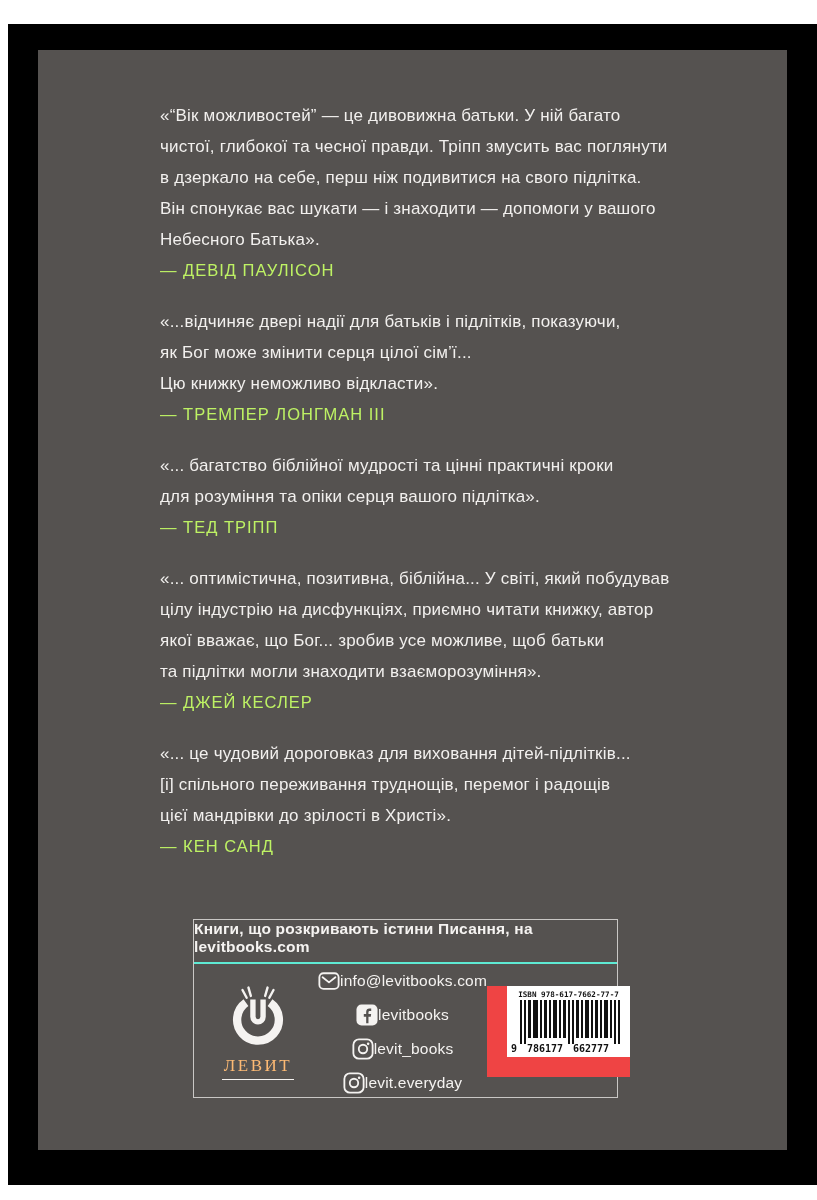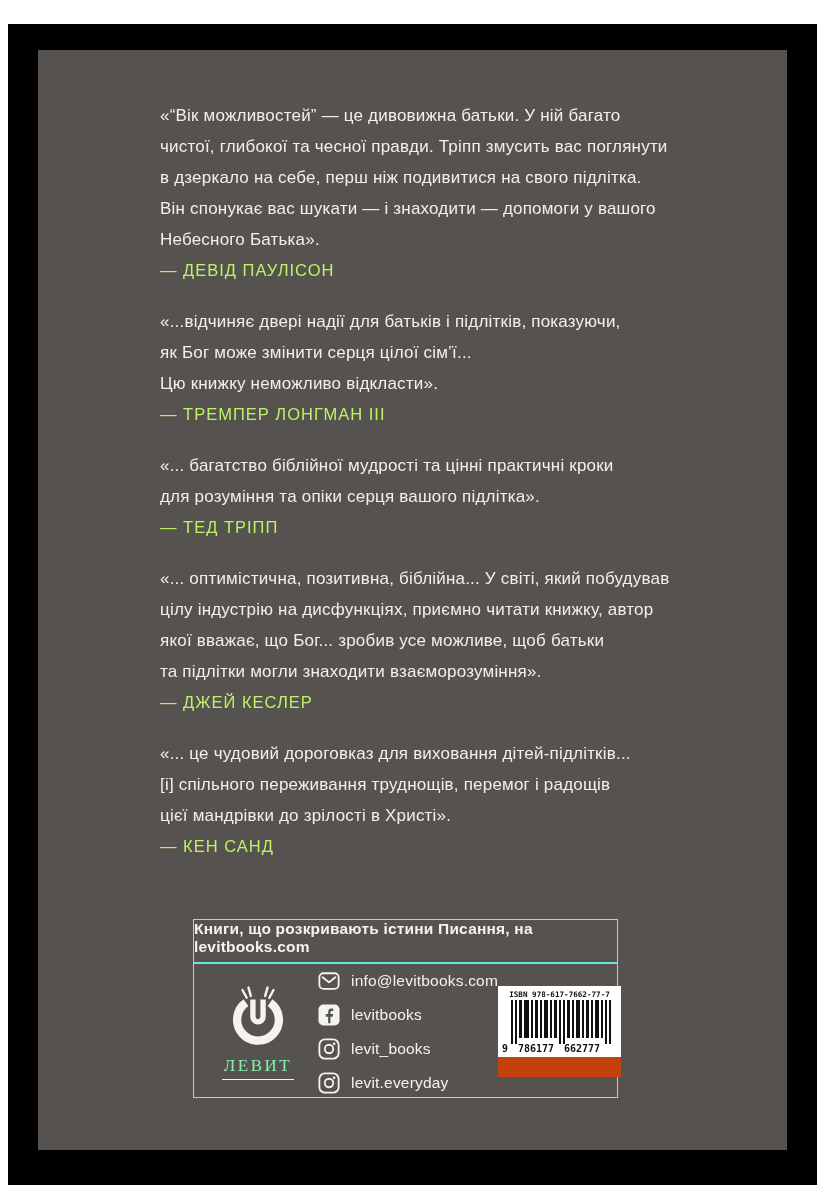--- a/index.html
+++ b/index.html
@@ -86,58 +86,59 @@
     box-sizing: border-box;
   }
   .publisher {
     width: 100px;
     display: flex;
     flex-direction: column;
     align-items: center;
     flex-shrink: 0;
   }
   .publisher-name {
-    color: #86efac;
+    color: #fdba74;
     font-family: "Liberation Serif", serif;
     font-size: 17px;
     letter-spacing: 2.5px;
     border-bottom: 1.5px solid #f5f3f1;
     padding: 2px 2px 3px 2px;
     margin-top: -2px;
   }
   .contacts {
     display: flex;
     flex-direction: column;
     gap: 9px;
     margin-left: 10px;
   }
   .contact-row {
     display: flex;
     align-items: center;
-    gap: 11px;
     height: 25px;
+    justify-content: center;
   }
   .contact-icon {
     width: 22px;
     height: 22px;
     flex-shrink: 0;
   }
   .contact-label {
     color: #f5f3f1;
     font-size: 15.5px;
     font-weight: 400;
     letter-spacing: 0.2px;
     white-space: nowrap;
   }
   .barcode-box {
     margin-left: auto;
     width: 123px;
     height: 91px;
-    background: #c2410c;
+    background: #ef4444;
     flex-shrink: 0;
+    padding-left: 20px;
   }
   .barcode-box svg { display: block; }
   .mono { font-family: "DejaVu Sans Mono", monospace; }
 </style>
 </head>
 <body>
 
 <div class="page">
   <div class="black-frame"></div>
   <div class="gray-panel">

